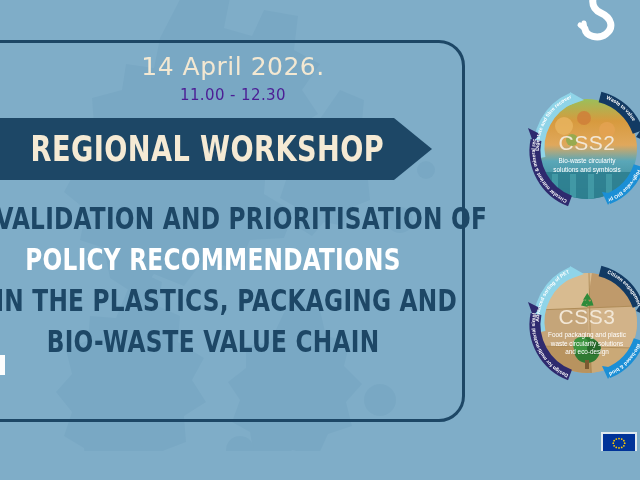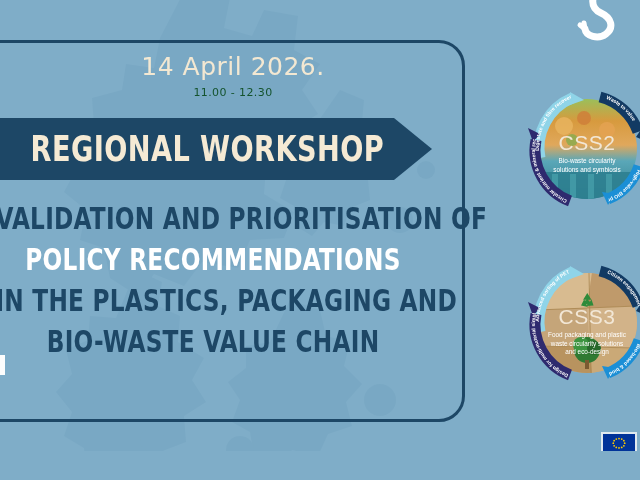--- a/index.html
+++ b/index.html
@@ -20,21 +20,21 @@
     border:3px solid #1d4766;border-radius:26px;box-sizing:border-box;
   }
 
   
   .date-block{position:absolute;left:0;top:53px;width:466px;text-align:center;}
   .date-main{
     font-size:25px;color:#f3e8d2;letter-spacing:.5px;line-height:1.1;
     font-family:"DejaVu Sans", sans-serif;font-weight:400;
   }
   .date-time{
-    font-size:11px;color:#14532d;letter-spacing:.4px;margin-top:5px;
+    font-size:15px;color:#4c1d95;letter-spacing:.4px;margin-top:5px;
     font-family:"DejaVu Sans", sans-serif;font-weight:400;
   }
 
   
   .banner{
     position:absolute;left:-40px;top:118px;width:472px;height:62px;
     background:#1d4766;
     clip-path:polygon(0 0, 434px 0, 472px 31px, 434px 62px, 0 62px);
     display:flex;align-items:center;justify-content:center;
   }

